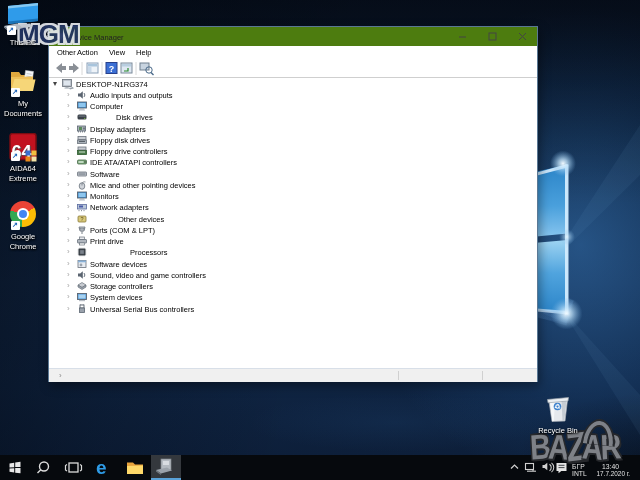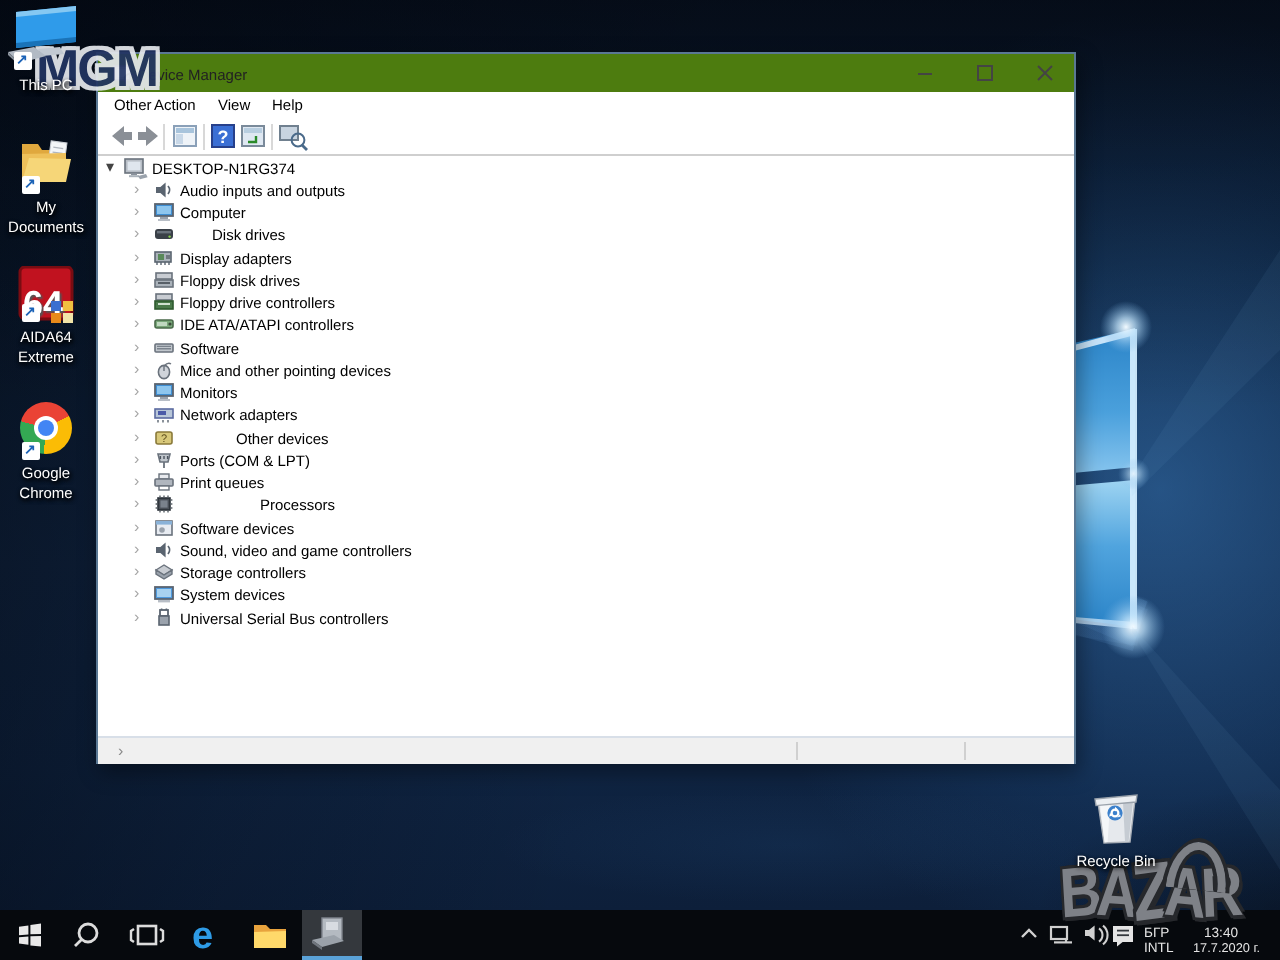--- a/index.html
+++ b/index.html
@@ -258,21 +258,21 @@
             </svg></span>
           <span class="txt" style="left:41px;top:1px;">Computer</span>
         </div>
       <div class="trow" style="top:34.2px;">
           <span class="chev" style="left:18px;">›</span>
           <span class="ticn" style="left:28px;"><svg width="10" height="10" viewBox="0 0 10 10">
               <rect x="0.5" y="2.5" width="9" height="5" rx="1.5" fill="#3a4048"></rect>
               <rect x="1.5" y="3.5" width="7" height="1.2" fill="#6a727c"></rect>
               <circle cx="7.8" cy="6.3" r="0.6" fill="#8ad44a"></circle>
             </svg></span>
-          <span class="txt" style="left:41px;top:1px;padding-left:16px;">Disk drives</span>
+          <span class="txt" style="left:51px;top:1px;padding-left:16px;">Disk drives</span>
         </div>
       <div class="trow" style="top:45.5px;">
           <span class="chev" style="left:18px;">›</span>
           <span class="ticn" style="left:28px;"><svg width="10" height="10" viewBox="0 0 10 10">
               <rect x="0.5" y="2" width="8" height="5" fill="#aab2ba" stroke="#5a6470" stroke-width="0.8"></rect>
               <rect x="2" y="3" width="3" height="3" fill="#5a8a5a"></rect>
               <rect x="6" y="3.5" width="2" height="2" fill="#707880"></rect>
               <path d="M1.5 7 l0 1.5 M3.5 7 l0 1.5 M5.5 7 l0 1.5 M7.5 7 l0 1.5" stroke="#5a6470" stroke-width="0.7"></path>
             </svg></span>
           <span class="txt" style="left:41px;top:1px;">Display adapters</span>
@@ -357,21 +357,21 @@
             </svg></span>
           <span class="txt" style="left:41px;top:1px;">Ports (COM &amp; LPT)</span>
         </div>
       <div class="trow" style="top:158.0px;">
           <span class="chev" style="left:18px;">›</span>
           <span class="ticn" style="left:28px;"><svg width="10" height="10" viewBox="0 0 10 10">
               <rect x="2.5" y="1" width="5" height="2.5" fill="#e8eaee" stroke="#6a727c" stroke-width="0.7"></rect>
               <rect x="0.5" y="3.5" width="9" height="3.5" rx="0.5" fill="#b0b6be" stroke="#6a727c" stroke-width="0.8"></rect>
               <rect x="2.5" y="7" width="5" height="2" fill="#fff" stroke="#6a727c" stroke-width="0.7"></rect>
             </svg></span>
-          <span class="txt" style="left:41px;top:1px;">Print queues</span>
+          <span class="txt" style="left:41px;top:1px;">Print drive</span>
         </div>
       <div class="trow" style="top:169.2px;">
           <span class="chev" style="left:18px;">›</span>
           <span class="ticn" style="left:28px;"><svg width="10" height="10" viewBox="0 0 10 10">
               <rect x="2" y="2" width="6" height="6" fill="#4a5058" stroke="#2a3038" stroke-width="0.8"></rect>
               <rect x="3.2" y="3.2" width="3.6" height="3.6" fill="#7a828c"></rect>
               <path d="M3 0.8 v1 M5 0.8 v1 M7 0.8 v1 M3 8.2 v1 M5 8.2 v1 M7 8.2 v1 M0.8 3 h1 M0.8 5 h1 M0.8 7 h1 M8.2 3 h1 M8.2 5 h1 M8.2 7 h1" stroke="#5a6268" stroke-width="0.7"></path>
             </svg></span>
           <span class="txt" style="left:41px;top:1px;padding-left:40px;">Processors</span>
         </div>

